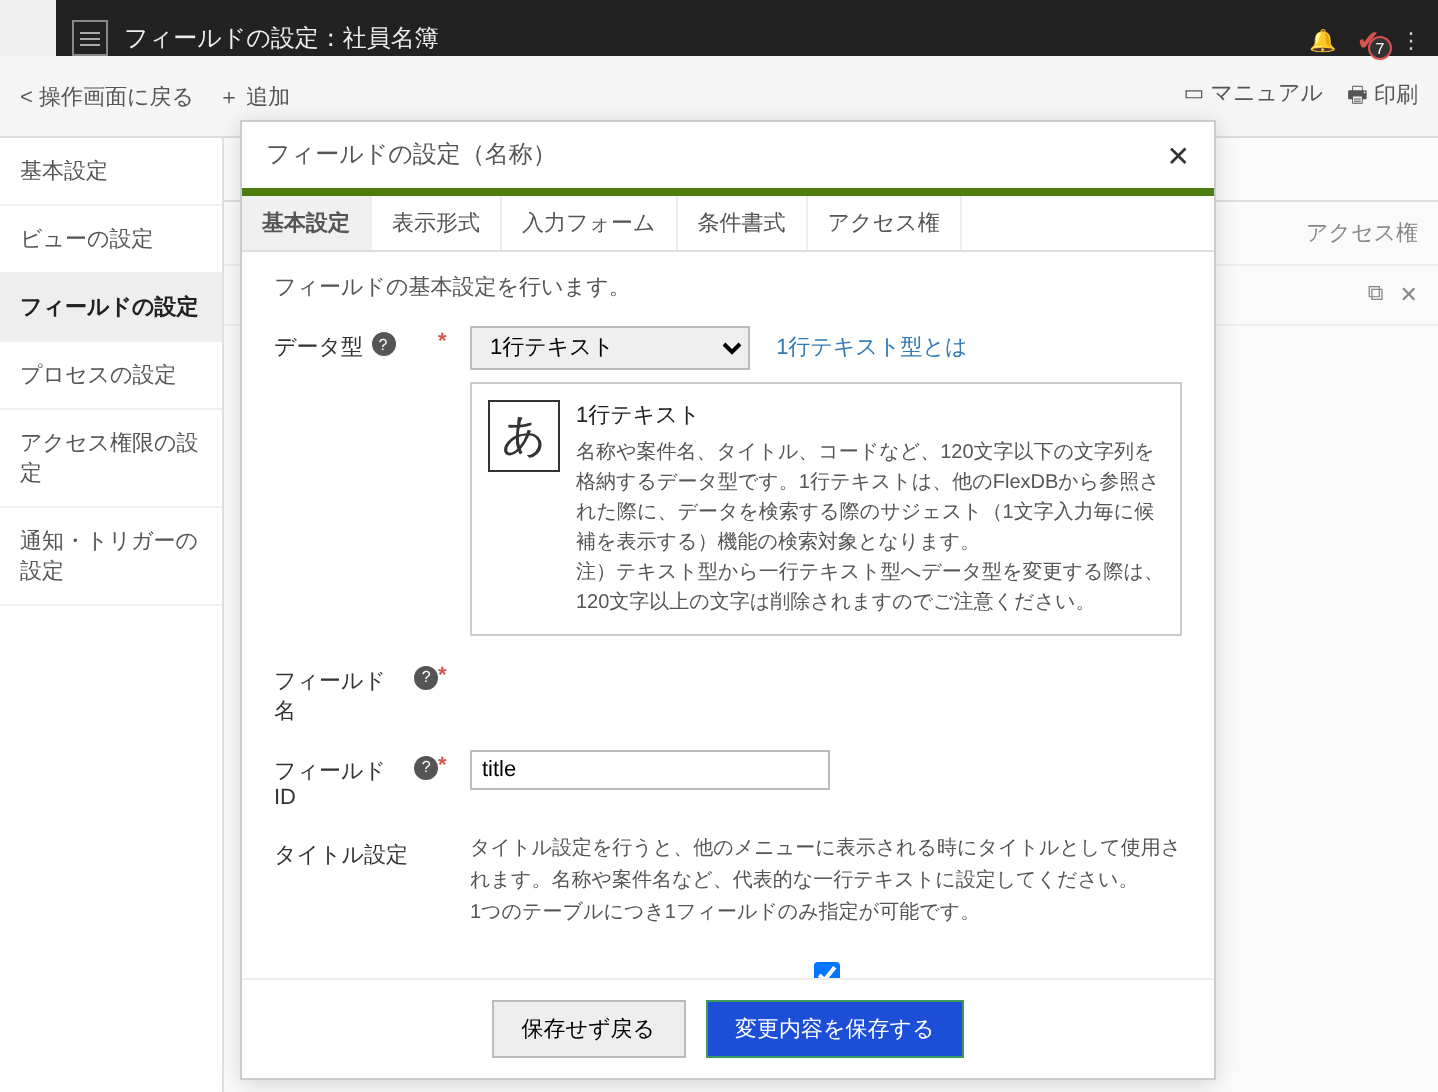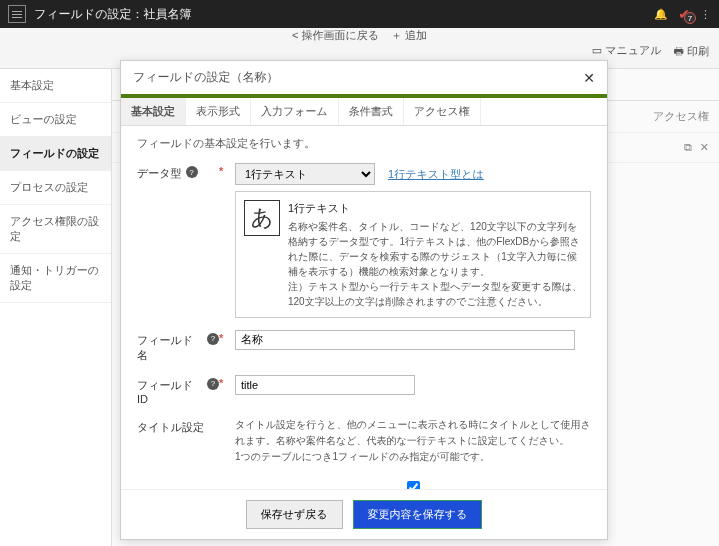--- a/index.html
+++ b/index.html
@@ -1,25 +1,25 @@
 <!DOCTYPE html>
 <html><head>
 <meta charset="utf-8">
 <style>
 * { box-sizing: border-box; margin: 0; padding: 0; }
 body { font-family: "Hiragino Kaku Gothic ProN", "Yu Gothic", Meiryo, sans-serif; font-size: 11px; background: #f0f0f0; color: #333; width: 719px; height: 546px; overflow: hidden; position: relative; }
-.topbar { background: #222; color: #ddd; height: 28px; display: flex; align-items: center; padding: 0 8px; }
+.topbar { background: #222; color: #ddd; height: 28px; display: flex; align-items: flex-end; padding: 0 8px; margin-left: 28px; }
 .topbar .menu-icon { width: 18px; height: 18px; border: 1px solid #888; display: flex; flex-direction: column; justify-content: center; align-items: center; gap: 2px; margin-right: 8px; cursor: pointer; }
 .topbar .menu-icon span { width: 10px; height: 1px; background: #aaa; }
 .topbar .title { font-size: 12px; color: #eee; }
 .topbar .right { margin-left: auto; display: flex; align-items: center; gap: 10px; }
 .topbar .bell, .topbar .check, .topbar .dots { color: #ccc; cursor: pointer; position: relative; }
 .topbar .check { color: #d9534f; font-size: 14px; }
 .topbar .badge { position: absolute; top: 6px; right: -6px; background: #333; border: 1px solid #d9534f; color: #fff; border-radius: 50%; width: 12px; height: 12px; font-size: 8px; display: flex; align-items: center; justify-content: center; }
-.subbar { background: #f5f5f5; height: 41px; display: flex; align-items: center; padding: 0 10px; border-bottom: 1px solid #ddd; color: #555; flex-direction: column; }
+.subbar { background: #f5f5f5; height: 41px; display: flex; align-items: center; padding: 0 10px; border-bottom: 1px solid #ddd; color: #555; }
 .subbar .left { display: flex; gap: 12px; }
 .subbar .left span { cursor: pointer; }
 .subbar .right { margin-left: auto; display: flex; gap: 12px; }
 .main { display: flex; height: calc(100% - 54px); }
 .sidebar { width: 112px; background: #fff; border-right: 1px solid #e0e0e0; }
 .sidebar .item { padding: 9px 10px; font-size: 11px; color: #555; cursor: pointer; border-bottom: 1px solid #f0f0f0; }
 .sidebar .item.active { background: #eee; font-weight: bold; color: #222; }
 .content { flex: 1; position: relative; background: #fafafa; }
 .content .bg-top { height: 32px; border-bottom: 1px solid #e0e0e0; display: flex; align-items: center; padding: 0 10px; }
 .content .bg-row { display: flex; align-items: center; padding: 8px 10px; border-bottom: 1px solid #eee; color: #666; }
@@ -33,21 +33,21 @@
 .modal-tabs .tab.active { background: #f0f0f0; font-weight: bold; }
 .modal-body { flex: 1; overflow-y: auto; padding: 10px 16px; }
 .modal-body .desc { color: #555; margin-bottom: 12px; }
 .form-row { display: flex; margin-bottom: 12px; }
 .form-row .label { width: 82px; color: #333; display: flex; align-items: flex-start; gap: 4px; padding-top: 3px; }
 .form-row .req { width: 16px; color: #d9534f; font-weight: bold; padding-top: 2px; }
 .form-row .field { flex: 1; }
 .help-icon { display: inline-flex; width: 12px; height: 12px; border-radius: 50%; background: #555; color: #fff; font-size: 8px; align-items: center; justify-content: center; cursor: pointer; }
 select, input[type=text] { font-size: 11px; padding: 3px 5px; border: 1px solid #bbb; }
 .select-datatype { width: 140px; }
-.link { color: #337ab7; text-decoration: underline; cursor: pointer; margin-left: 10px; }
+.link { color: #337ab7; cursor: pointer; margin-left: 10px; }
 .info-box { border: 1px solid #ccc; padding: 8px; margin-top: 6px; display: flex; gap: 8px; }
 .info-box .glyph { width: 36px; height: 36px; border: 1px solid #333; display: flex; align-items: center; justify-content: center; font-size: 22px; flex-shrink: 0; }
 .info-box .text { font-size: 10px; color: #555; line-height: 1.5; }
 .info-box .text .title { font-size: 11px; color: #222; margin-bottom: 2px; }
 .input-wide { width: 340px; }
 .input-narrow { width: 180px; }
 .hint { font-size: 10px; color: #555; line-height: 1.6; }
 .checkbox-row { margin-top: 16px; display: flex; align-items: center; gap: 4px; flex-direction: column; }
 .modal-foot { padding: 10px; display: flex; justify-content: center; gap: 10px; border-top: 1px solid #eee; }
 .btn { padding: 6px 14px; font-size: 11px; border: 1px solid #bbb; background: #eee; cursor: pointer; }
@@ -142,21 +142,20 @@
         </div>
       </div>
     </div>
 
     <div class="form-row">
       <div class="label">
           <span>フィールド名</span>
           <span class="help-icon">?</span>
         </div>
       <div class="req">*</div>
-      <div class="field"><input type="text" class="input-wide" value="名称" style=""></div>
     </div>
 
     <div class="form-row">
       <div class="label">
           <span>フィールドID</span>
           <span class="help-icon">?</span>
         </div>
       <div class="req">*</div>
       <div class="field"><input type="text" class="input-narrow" value="title" style=""></div>
     </div>

